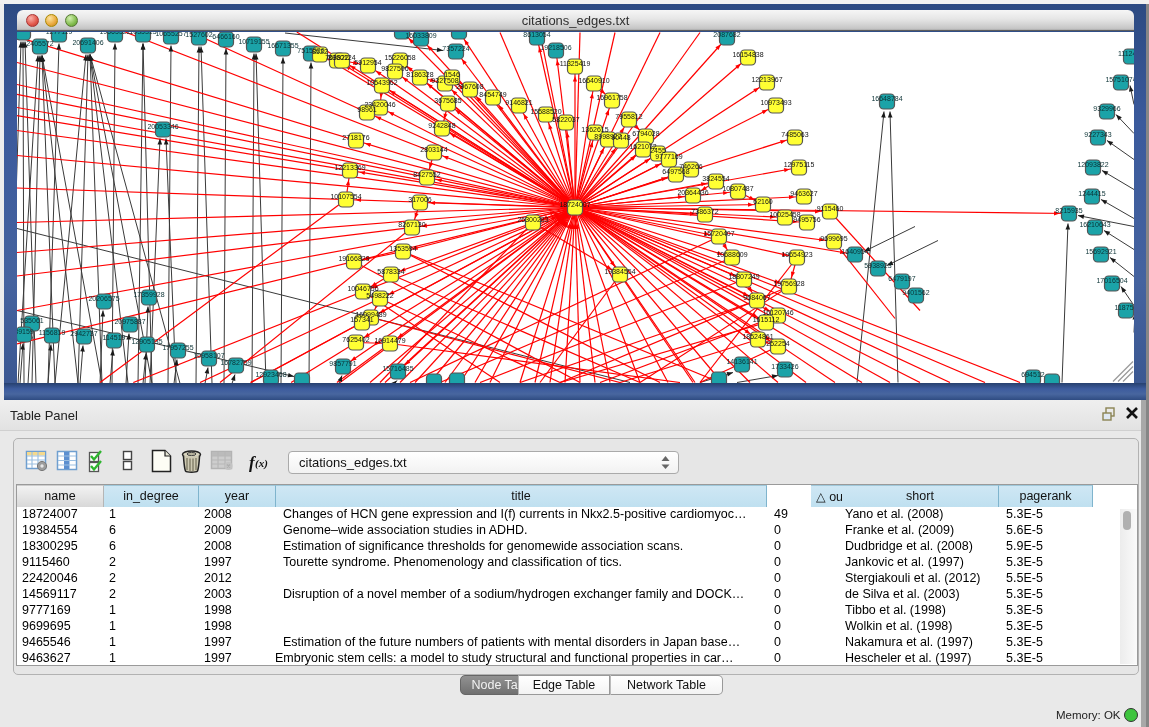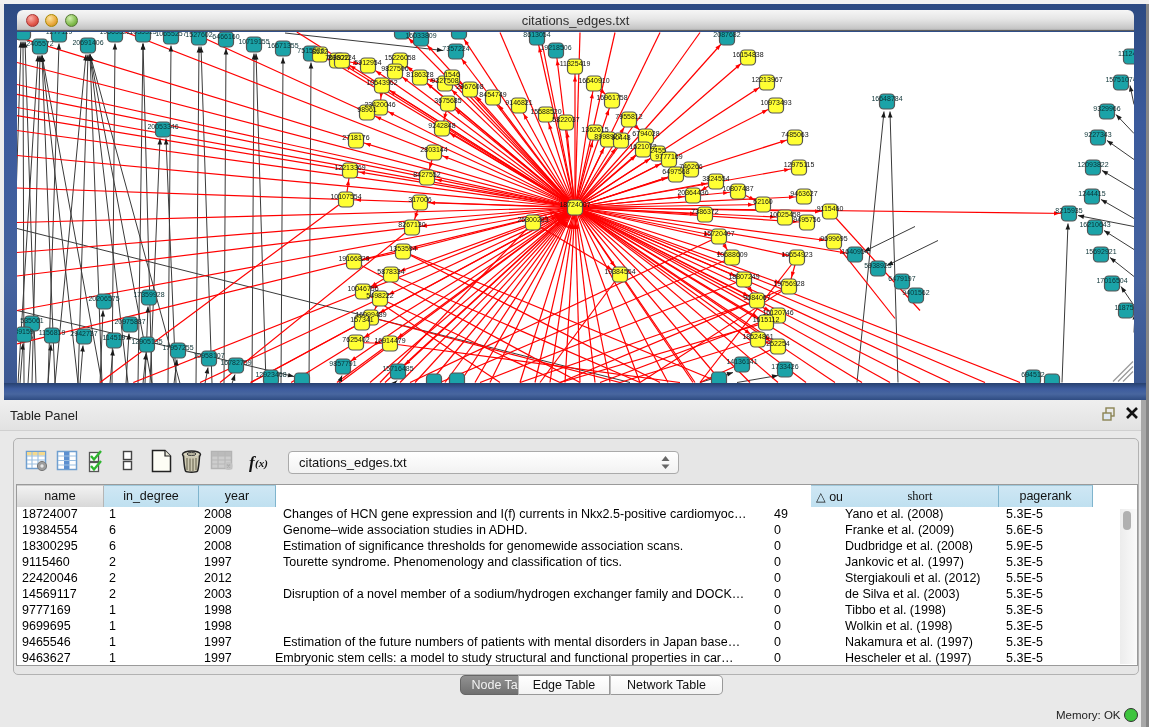--- a/index.html
+++ b/index.html
@@ -837,22 +837,23 @@
      <svg class="abs" style="right:8px;top:4px" width="9" height="14">
           <path d="M4.5 0 L8.5 5 H0.5 Z" fill="#666"></path>
           <path d="M4.5 13 L8.5 8.5 H0.5 Z" fill="#666"></path>
         </svg>
    </div>
    <div class="abs" id="tablewrap">
 
      <div class="hc" style="left:0px;width:87px;background:linear-gradient(180deg,#f2f2f2,#d8d8d8);border-right:1px solid #b5b5b5;border-top:1px solid #ccc;">name</div>
      <div class="hc" style="left:87px;width:95px;">in_degree</div>
      <div class="hc" style="left:182px;width:77px;">year</div>
+     <div class="hc" style="left:259px;width:491px;">title</div>
      <div class="hc" style="left:794px;width:75px;text-align:center;">△ out_de…</div>
-     <div class="hc" style="left:825px;width:157px;font-family:Liberation Serif, serif;">short</div>
+     <div class="hc" style="left:825px;width:157px;">short</div>
      <div class="hc" style="left:982px;width:94px;">pagerank</div>
      <div class="abs" style="left:1103px;top:24px;width:17px;height:155px;background:linear-gradient(90deg,#ececec,#fafafa);"></div>
      <div class="abs" style="left:1106px;top:26px;width:8px;height:19px;background:#b0b0b0;border-radius:4px;"></div>
    </div>
 
  </div>
 
  <div class="tab" style="left:432px;width:86px;border-radius:5px 0 0 5px;background:linear-gradient(180deg,#929292,#707070);color:#f2f2f2;border-color:#666;margin-left:28px;">Node Table</div>
  <div class="tab" style="left:518px;width:92px;border-left:1px solid #bbb;">Edge Table</div>
  <div class="tab" style="left:610px;width:113px;border-left:1px solid #bbb;border-radius:0 5px 5px 0;">Network Table</div>

